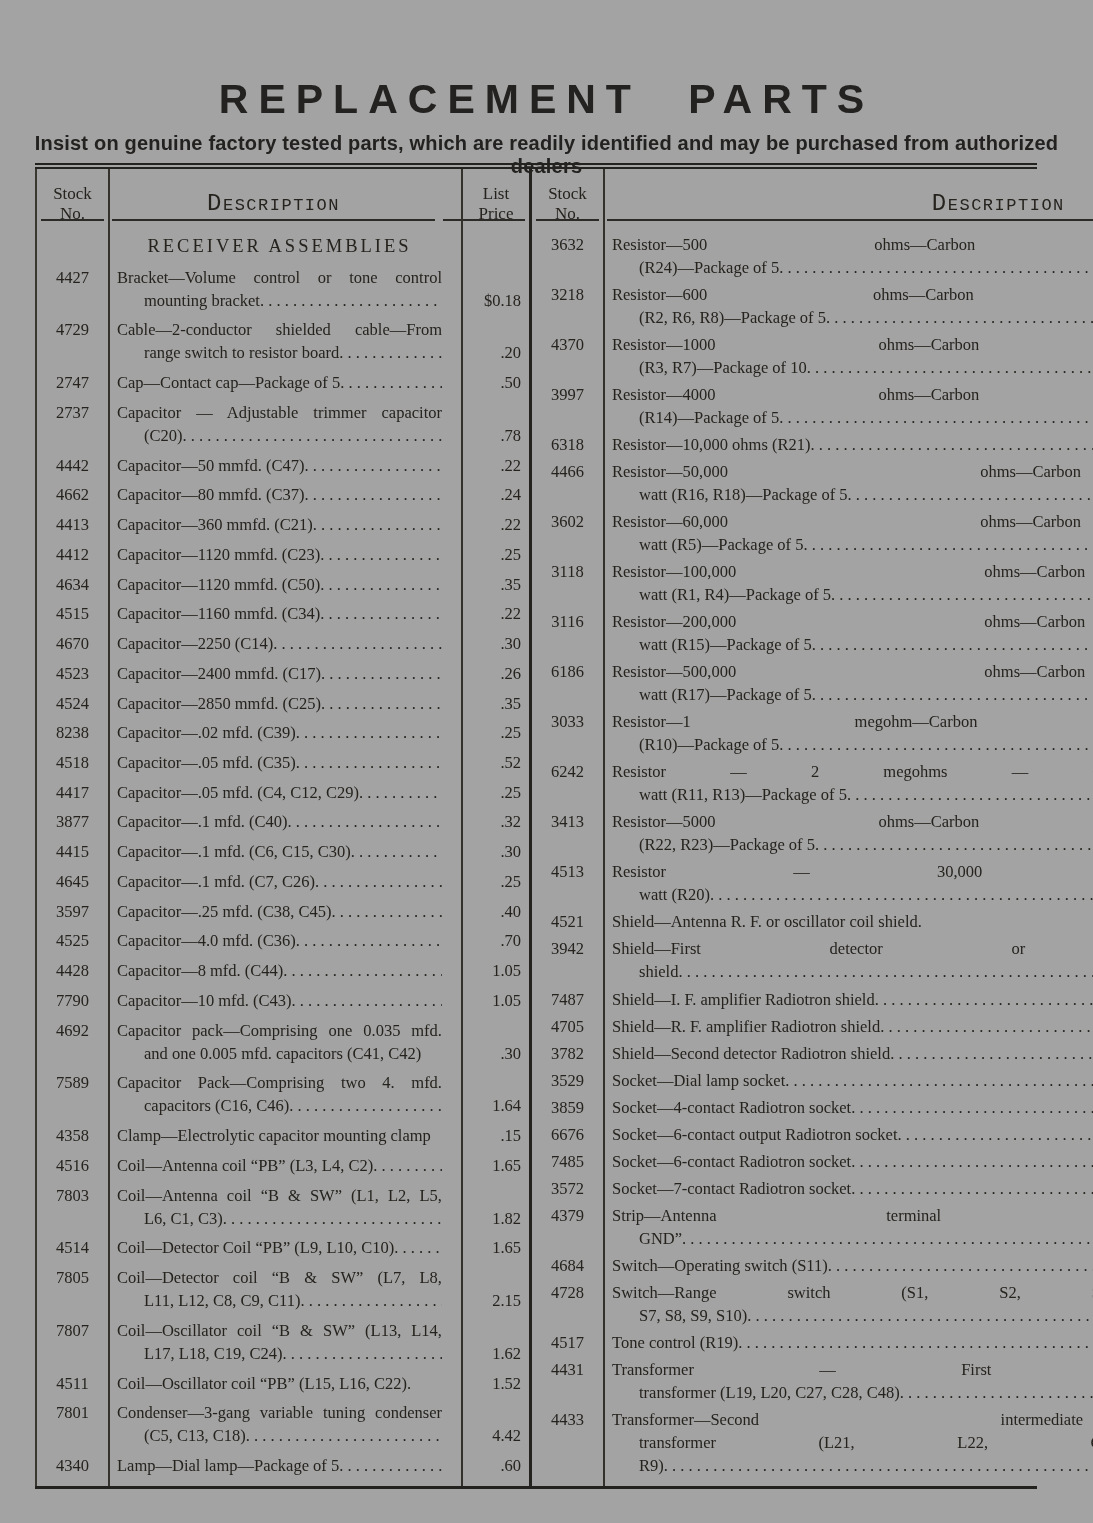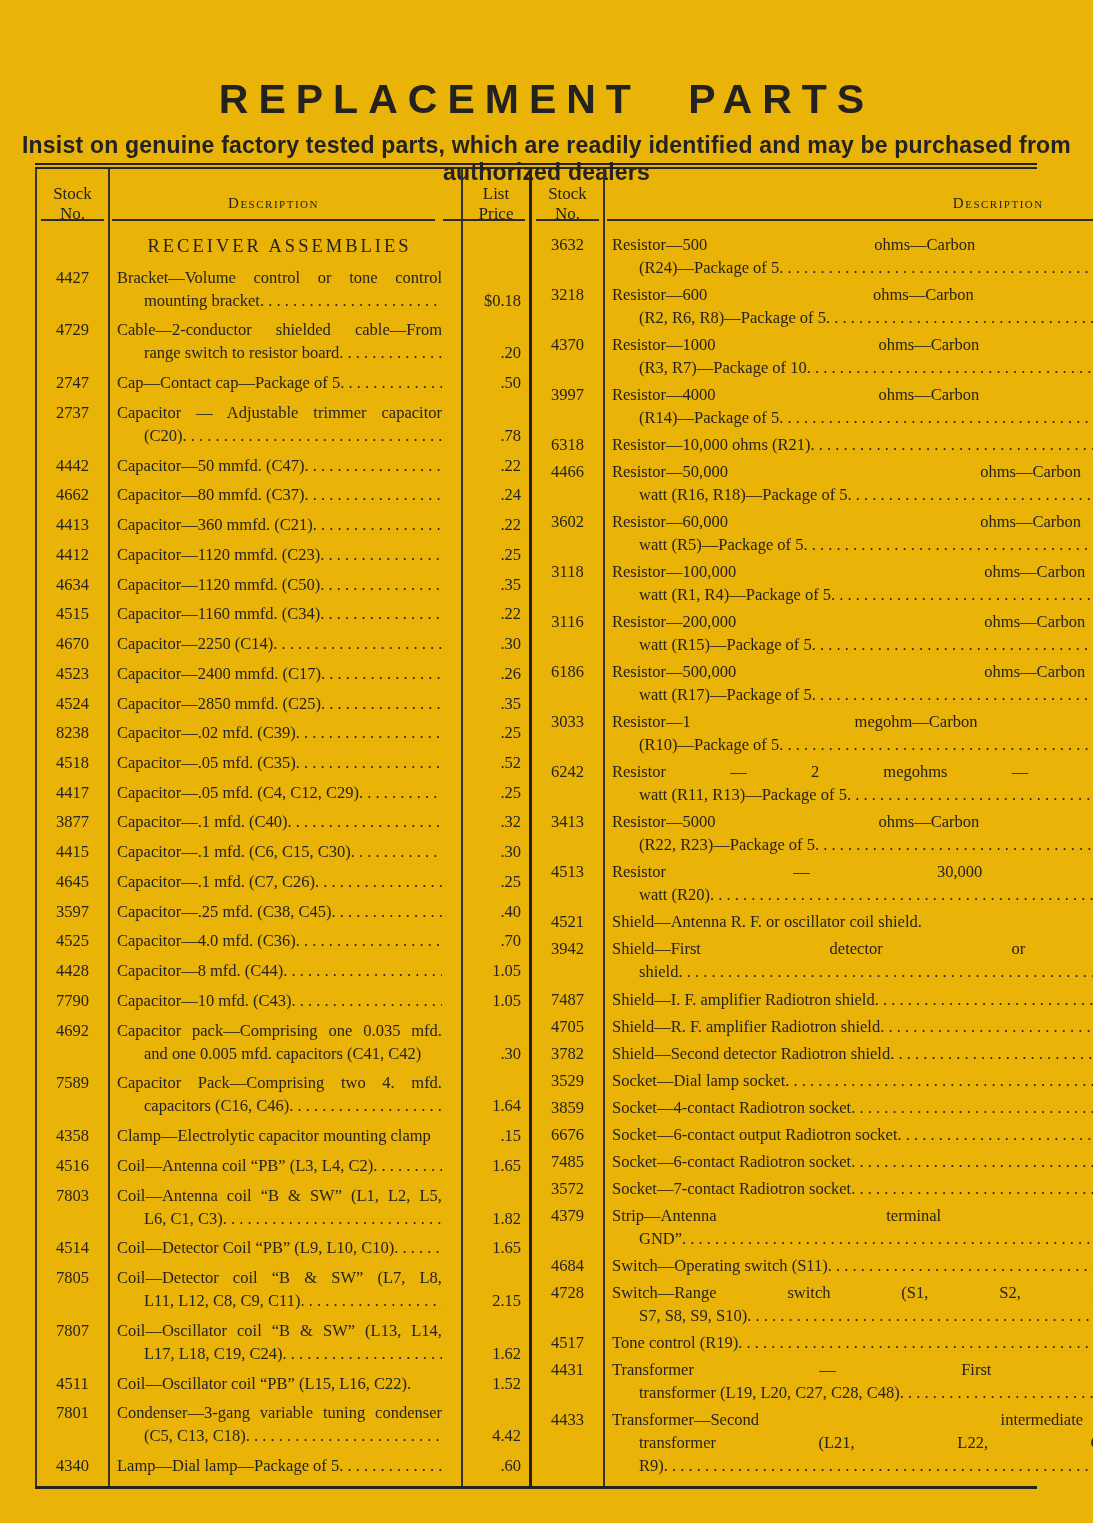--- a/index.html
+++ b/index.html
@@ -1,35 +1,35 @@
 <!DOCTYPE html>
 <html><head>
 <meta charset="utf-8">
 <style>
   html,body { margin:0; padding:0; background:#888; }
   .sheet {
     position:relative; width:1093px; height:1523px;
-    background:#eab308; color:#26231e;
+    background:#a3a3a3; color:#26231e;
     font-family:"Liberation Serif", serif;
     overflow:hidden;
     box-shadow:0 0 6px rgba(0,0,0,.4);
   }
   .page-title {
     position:absolute; top:76px; left:0; width:100%;
     text-align:center;
     font-family:"Liberation Sans", sans-serif;
     font-weight:700; font-size:41px;
     letter-spacing:10px; word-spacing:26px;
     color:#232220;
   }
   .page-subtitle {
     position:absolute; top:132px; left:0; width:100%;
     text-align:center;
     font-family:"Liberation Sans", sans-serif;
-    font-weight:700; font-size:23px; letter-spacing:0.2px;
+    font-weight:700; font-size:20px; letter-spacing:0.2px;
     color:#232220;
   }
   .tables {
     position:absolute; left:35px; top:163px; width:1002px; height:1326px;
     display:flex;
     border-top:6px double #24221f;
     border-bottom:3px solid #24221f;
     box-sizing:border-box;
   }
   .ptable { position:relative; display:flex; flex-direction:column; box-sizing:border-box; }
@@ -43,21 +43,21 @@
     position:relative; display:flex; align-items:center; justify-content:center;
     text-align:center; font-size:17px; line-height:1.15;
     white-space:pre-line;
     margin-top:16px;
   }
   .th::after {
     content:""; position:absolute; left:4px; right:4px; bottom:1px;
     border-bottom:2.5px solid #2c2a26;
   }
   .th.stock { width:71px; flex:none; }
-  .th.desc  { flex:1; font-variant-caps:small-caps; letter-spacing:1.5px; font-size:15px; }
+  .th.desc  { flex:1; font-variant-caps:small-caps; letter-spacing:1.5px; font-size:24px;font-family:Liberation Mono, monospace; }
   .th.price { width:66px; flex:none;padding-left:24px; }
   .tbody {
     flex:1; display:flex; flex-direction:column;
     justify-content:space-between;
     padding:11px 0 9px;
     box-sizing:border-box;
     border-radius:12px;
   }
   .prow { display:flex; align-items:stretch; }
   .cell-stock {

